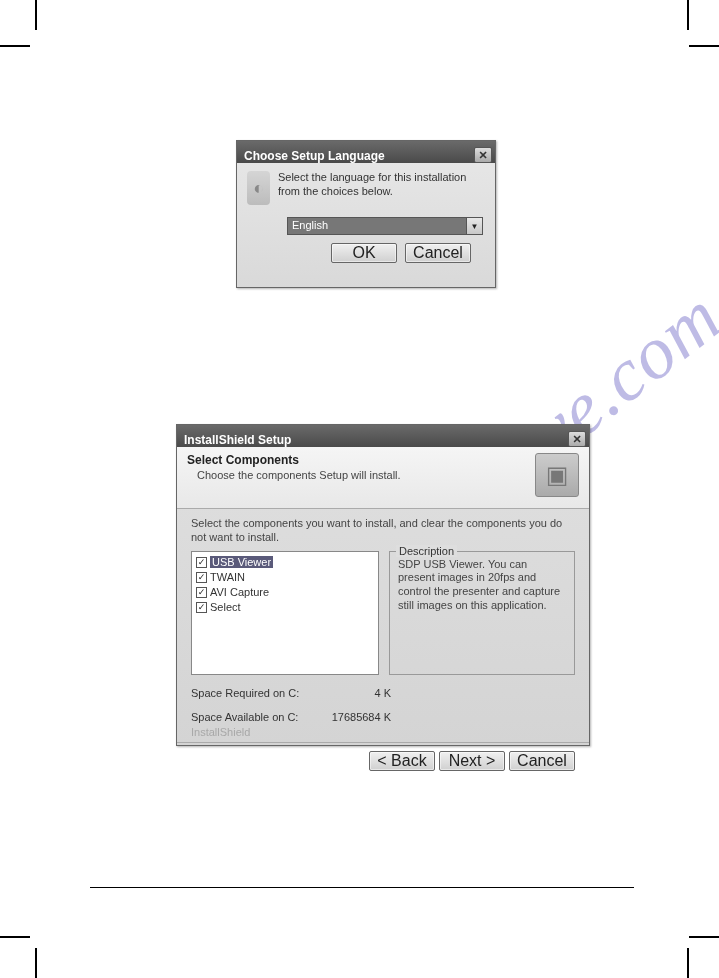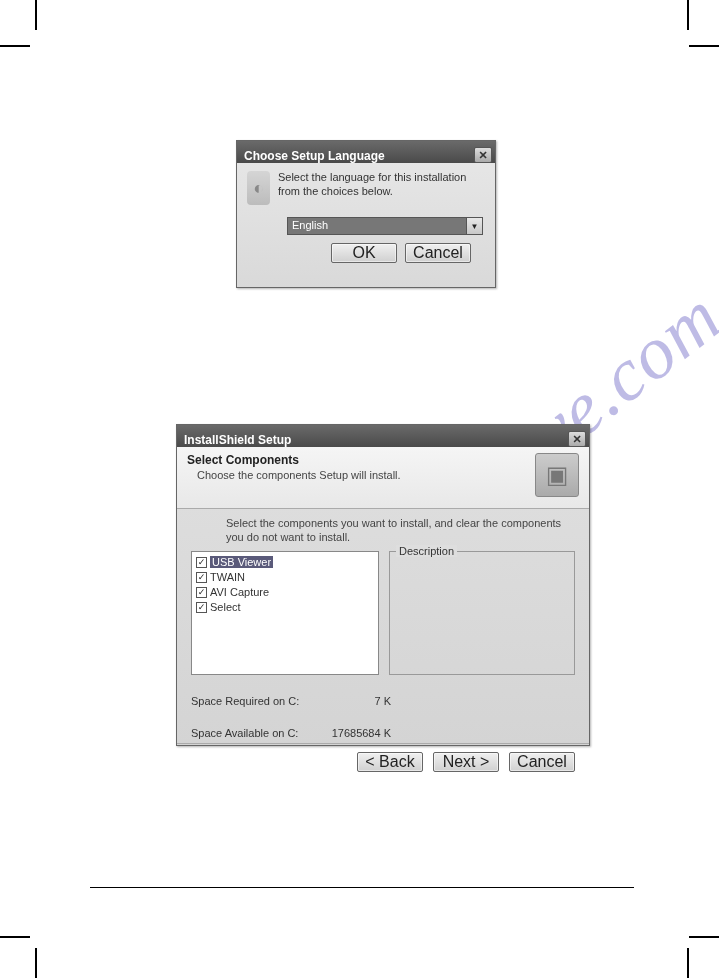--- a/index.html
+++ b/index.html
@@ -121,21 +121,21 @@
   .dlg2-h-title { font-weight:bold; color:#222; font-size:12px; }
   .dlg2-h-sub { color:#444; font-size:11px; margin:2px 0 0 10px; }
   .dlg2-h-icon {
     width:44px; height:44px;
     background: linear-gradient(#ccc,#aaa);
     border:1px solid #888; border-radius:3px;
     display:flex;align-items:center;justify-content:center;
     color:#777;font-size:24px;
   }
   .dlg2-body { padding: 8px 14px 4px 14px; color:#333; }
-  .dlg2-instr { font-size:11px; color:#444; line-height:1.25;margin-left:35px; }
+  .dlg2-instr { font-size:11px; color:#444; line-height:1.25; }
   .dlg2-mid { display:flex; gap:10px; margin-top:6px; }
   .component-box {
     width: 188px; height: 124px;
     background:#fff; border:1px solid #888;
     padding:3px 4px; font-size:11px; color:#333;
     overflow:hidden;
   }
   .comp-row { display:flex; align-items:center; gap:3px; height:15px; }
   .ck {
     width:11px;height:11px;border:1px solid #555;background:#fff;
@@ -144,26 +144,26 @@
   .comp-sel { background:#5a5a7a; color:#fff; padding:0 2px; }
   .desc-box {
     flex:1; border:1px solid #999;
     padding:6px 8px 6px 8px; font-size:11px; color:#444;
     position:relative; height:124px;
   }
   .desc-legend {
     position:absolute; top:-7px; left:6px;
     background:#dedede; padding:0 3px; font-size:11px; color:#333;
   }
-  .space-row { display:flex; justify-content:space-between; font-size:11px; color:#333; margin-top:20px; width: 200px;}
+  .space-row { display:flex; justify-content:space-between; font-size:11px; color:#333; margin-top:12px; width: 200px;}
   .installshield-txt { font-size:11px; color:#a8a8a8; margin-top:3px; }
   .dlg2-footer {
     border-top:1px solid #aaa;
     padding:8px 14px;
-    display:flex; justify-content:flex-end; gap:10px;
+    display:flex; justify-content:flex-end; gap:4px;
   }
 </style>
 </head>
 <body>
 
 <div class="crop-mark cm-tl-h"></div>
 <div class="crop-mark cm-tl-v"></div>
 <div class="crop-mark cm-tr-h"></div>
 <div class="crop-mark cm-tr-v"></div>
 <div class="crop-mark cm-bl-h"></div>
@@ -227,29 +227,31 @@
           <div class="ck">✓</div>
           <span>AVI Capture</span>
         </div>
         <div class="comp-row">
           <div class="ck">✓</div>
           <span>Select</span>
         </div>
       </div>
       <div class="desc-box">
         <div class="desc-legend">Description</div>
+        <div style="line-height:1.25;">SDP USB Viewer. You can present images in 20fps and control the presenter and capture still images on this application.</div>
       </div>
     </div>
     <div class="space-row">
       <span>Space Required on  C:</span>
-      <span>7 K</span>
+      <span>4 K</span>
     </div>
     <div class="space-row">
       <span>Space Available on  C:</span>
       <span>17685684 K</span>
     </div>
+    <div class="installshield-txt">InstallShield</div>
   </div>
   <div class="dlg2-footer">
     <div class="win-btn">&lt; Back</div>
     <div class="win-btn">Next &gt;</div>
     <div class="win-btn">Cancel</div>
   </div>
 </div>
 
 </body></html>

